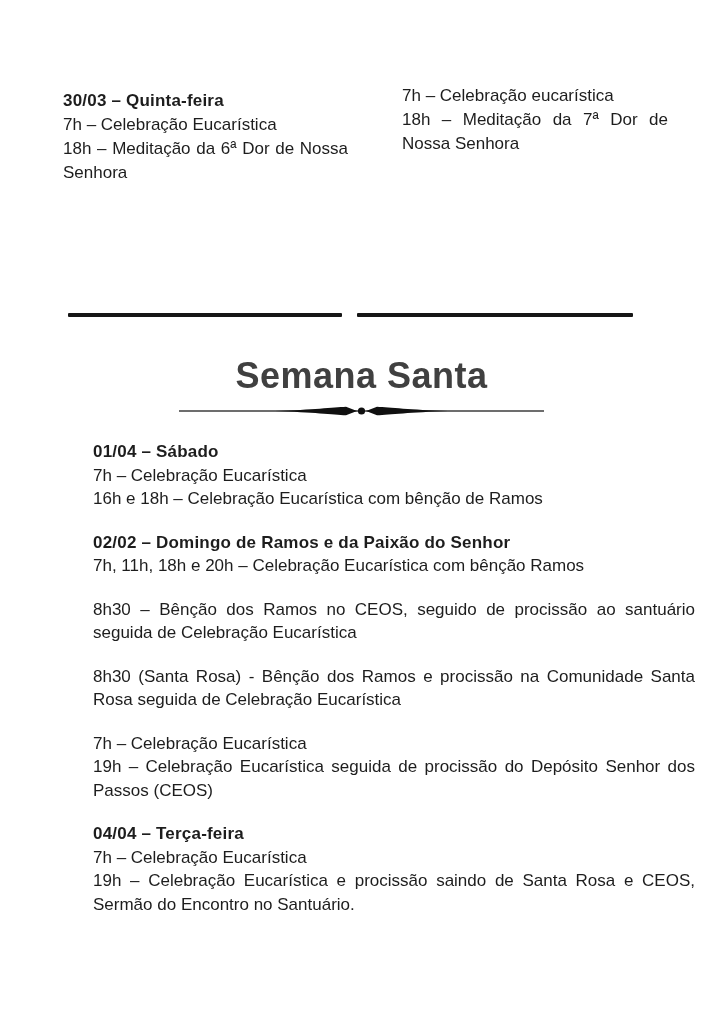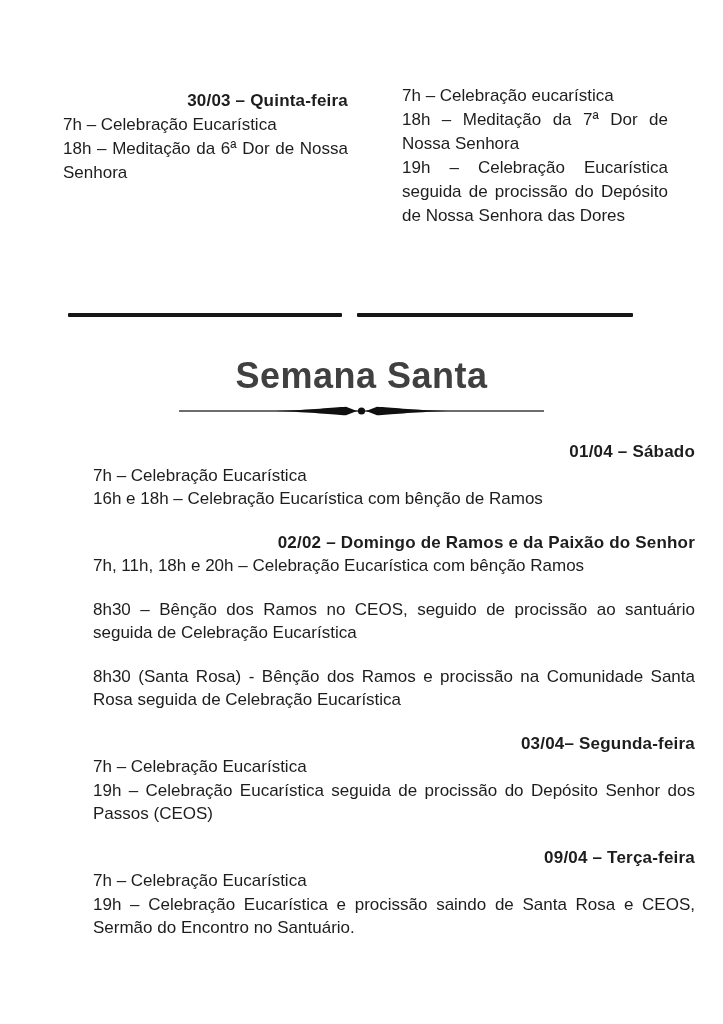--- a/index.html
+++ b/index.html
@@ -7,21 +7,21 @@
   body {
     position:relative;
     width:723px; height:1024px;
     font-family:"Liberation Sans", sans-serif;
     color:#1d1d1d;
     overflow:hidden;
   }
   .col { position:absolute; font-size:17px; line-height:24px; }
   .col-left  { left:63px;  top:89px; width:285px; }
   .col-right { left:402px; top:84px; width:266px; }
-  .day-heading { font-weight:700; text-align:right; letter-spacing:.2px; }
+  .day-heading { font-weight:700; text-align:left; letter-spacing:.2px; }
   .entry { text-align:justify; }
   .entry .t { font-weight:400; }
   .rule { position:absolute; height:4px; background:#161616; border-radius:1px; }
   .rule-left  { left:68px;  top:313px; width:274px; }
   .rule-right { left:357px; top:313px; width:276px; }
   .title-wrap {
     position:absolute; left:0; top:355px; width:723px;
     text-align:center; font-size:36px; font-weight:700;
     letter-spacing:.5px; color:#404040;
   }
@@ -49,24 +49,20 @@
 </section>
 
 <section class="col col-right">
   <p class="entry">
     <span class="t">7h –</span>
     <span>Celebração eucarística</span>
   </p>
   <p class="entry">
     <span class="t">18h –</span>
     <span>Meditação da 7ª Dor de Nossa Senhora</span>
-  </p>
-  <p class="entry">
-    <span class="t">19h –</span>
-    <span>Celebração Eucarística seguida de procissão do Depósito de Nossa Senhora das Dores</span>
   </p>
 </section>
 
 <div class="rule rule-left"></div>
 <div class="rule rule-right"></div>
 
 <h1 class="title-wrap">Semana Santa</h1>
 
 <svg class="ornament" viewBox="0 0 365 16" xmlns="http://www.w3.org/2000/svg" aria-hidden="true">
   <line x1="0" y1="8" x2="365" y2="8" stroke-width="1.6" stroke="#3c3c3c"></line>
@@ -105,33 +101,32 @@
   </div>
 
   <div class="block">
     <p class="entry">
       <span class="t">8h30 (Santa Rosa)</span>
       <span>- Bênção dos Ramos e procissão na Comunidade Santa Rosa seguida de Celebração Eucarística</span>
     </p>
   </div>
 
   <div class="block">
-    <p class="day-heading">03/04– Segunda-feira</p>
     <p class="entry">
       <span class="t">7h –</span>
       <span>Celebração Eucarística</span>
     </p>
     <p class="entry">
       <span class="t">19h –</span>
       <span>Celebração Eucarística seguida de procissão do Depósito Senhor dos Passos (CEOS)</span>
     </p>
   </div>
 
   <div class="block">
-    <p class="day-heading">09/04 – Terça-feira</p>
+    <p class="day-heading">04/04 – Terça-feira</p>
     <p class="entry">
       <span class="t">7h –</span>
       <span>Celebração Eucarística</span>
     </p>
     <p class="entry">
       <span class="t">19h –</span>
       <span>Celebração Eucarística e procissão saindo de Santa Rosa e CEOS, Sermão do Encontro no Santuário.</span>
     </p>
   </div>
 

